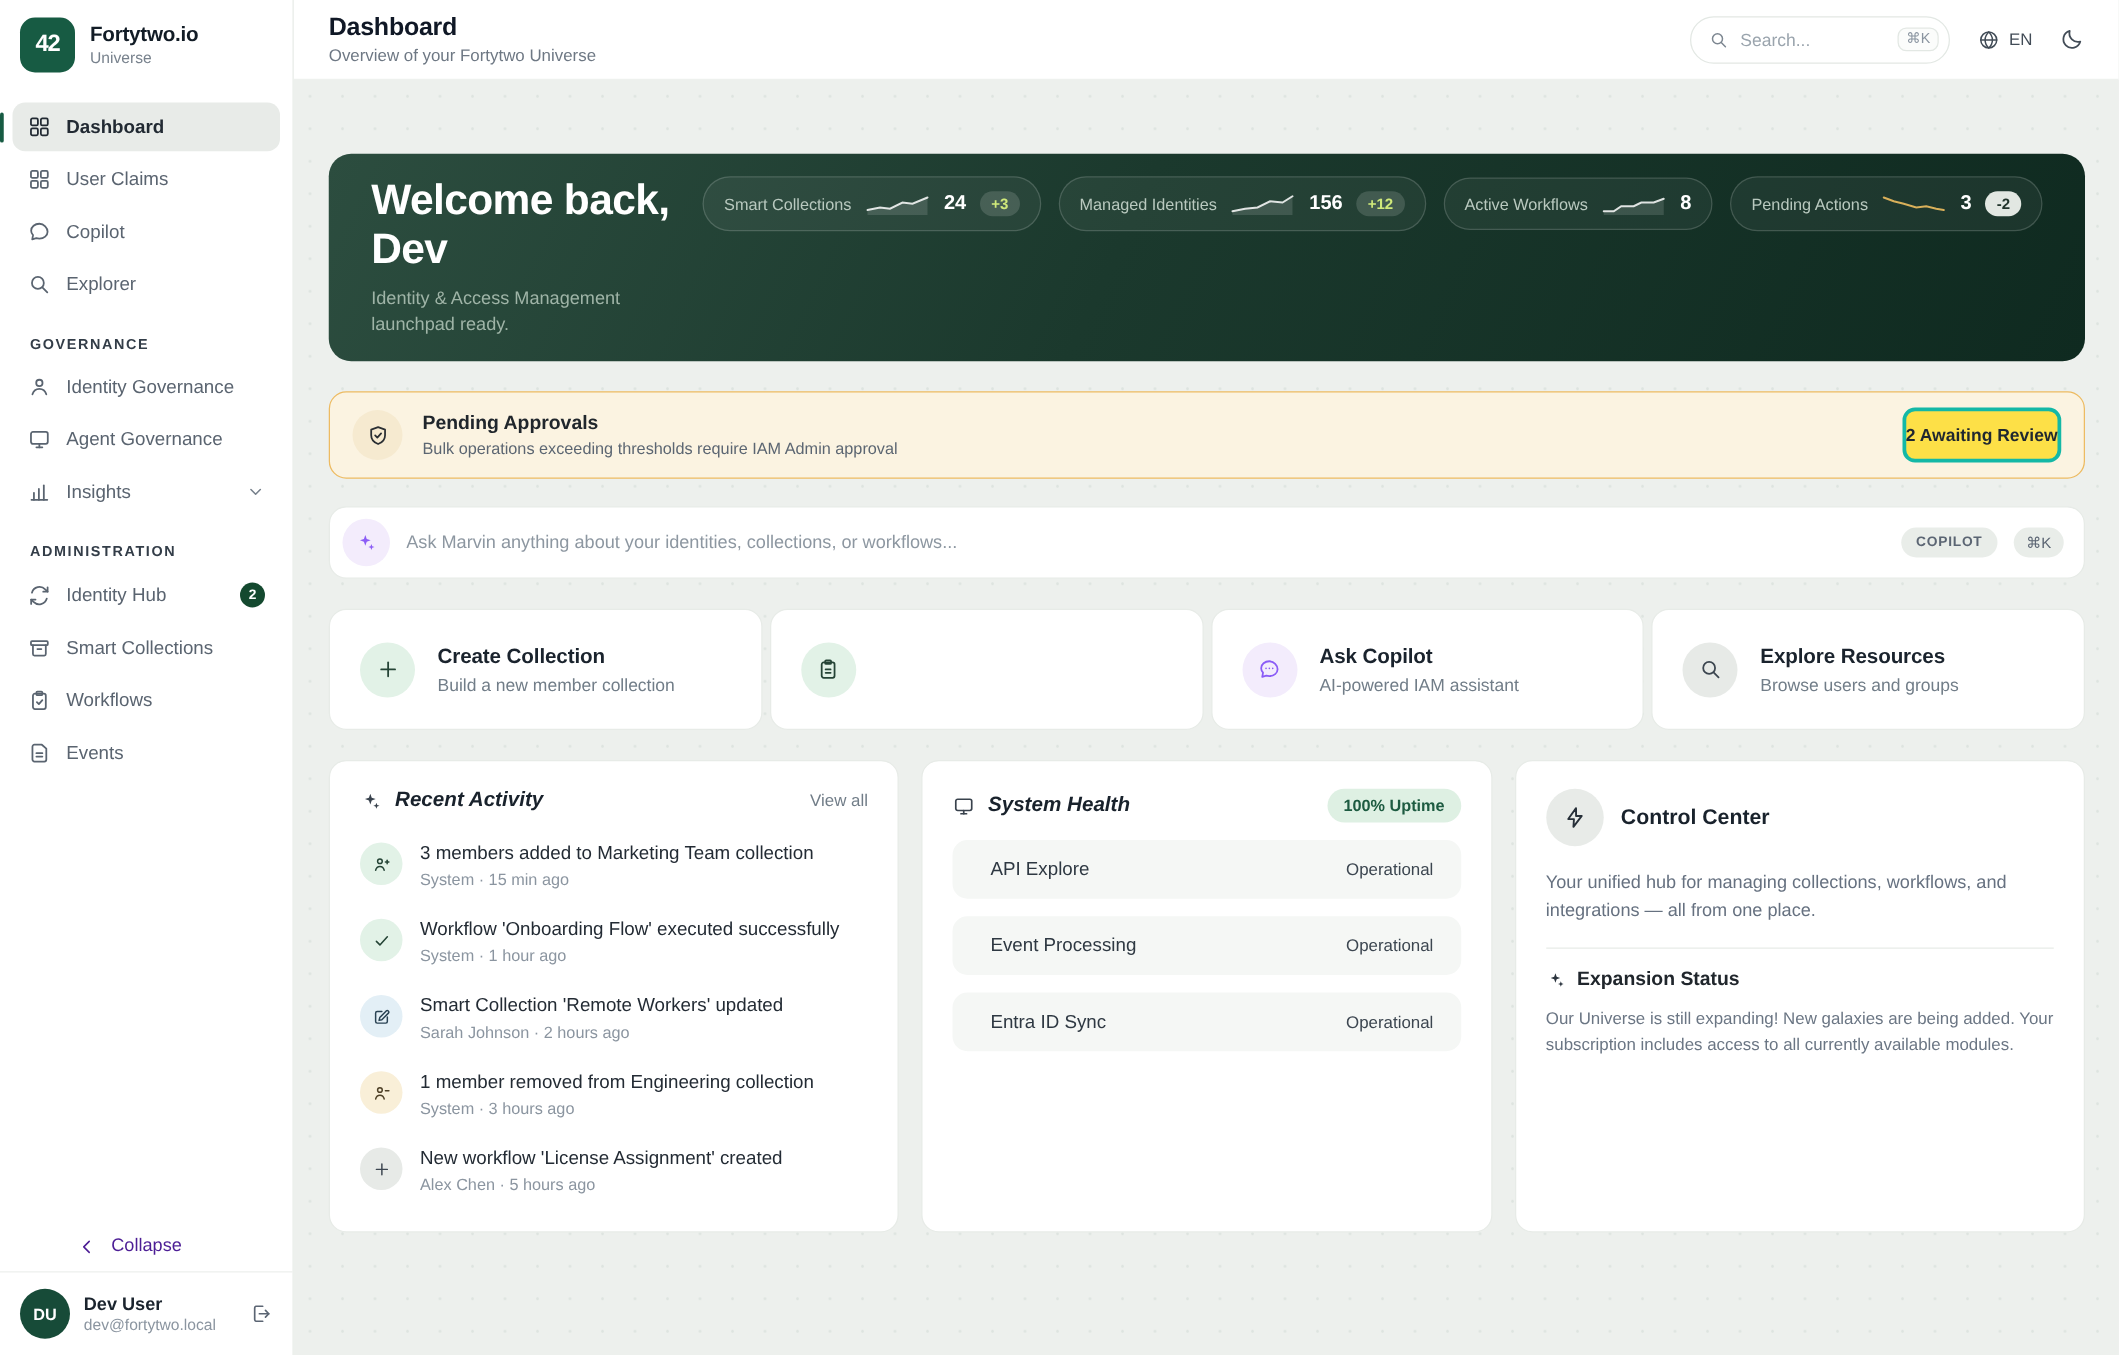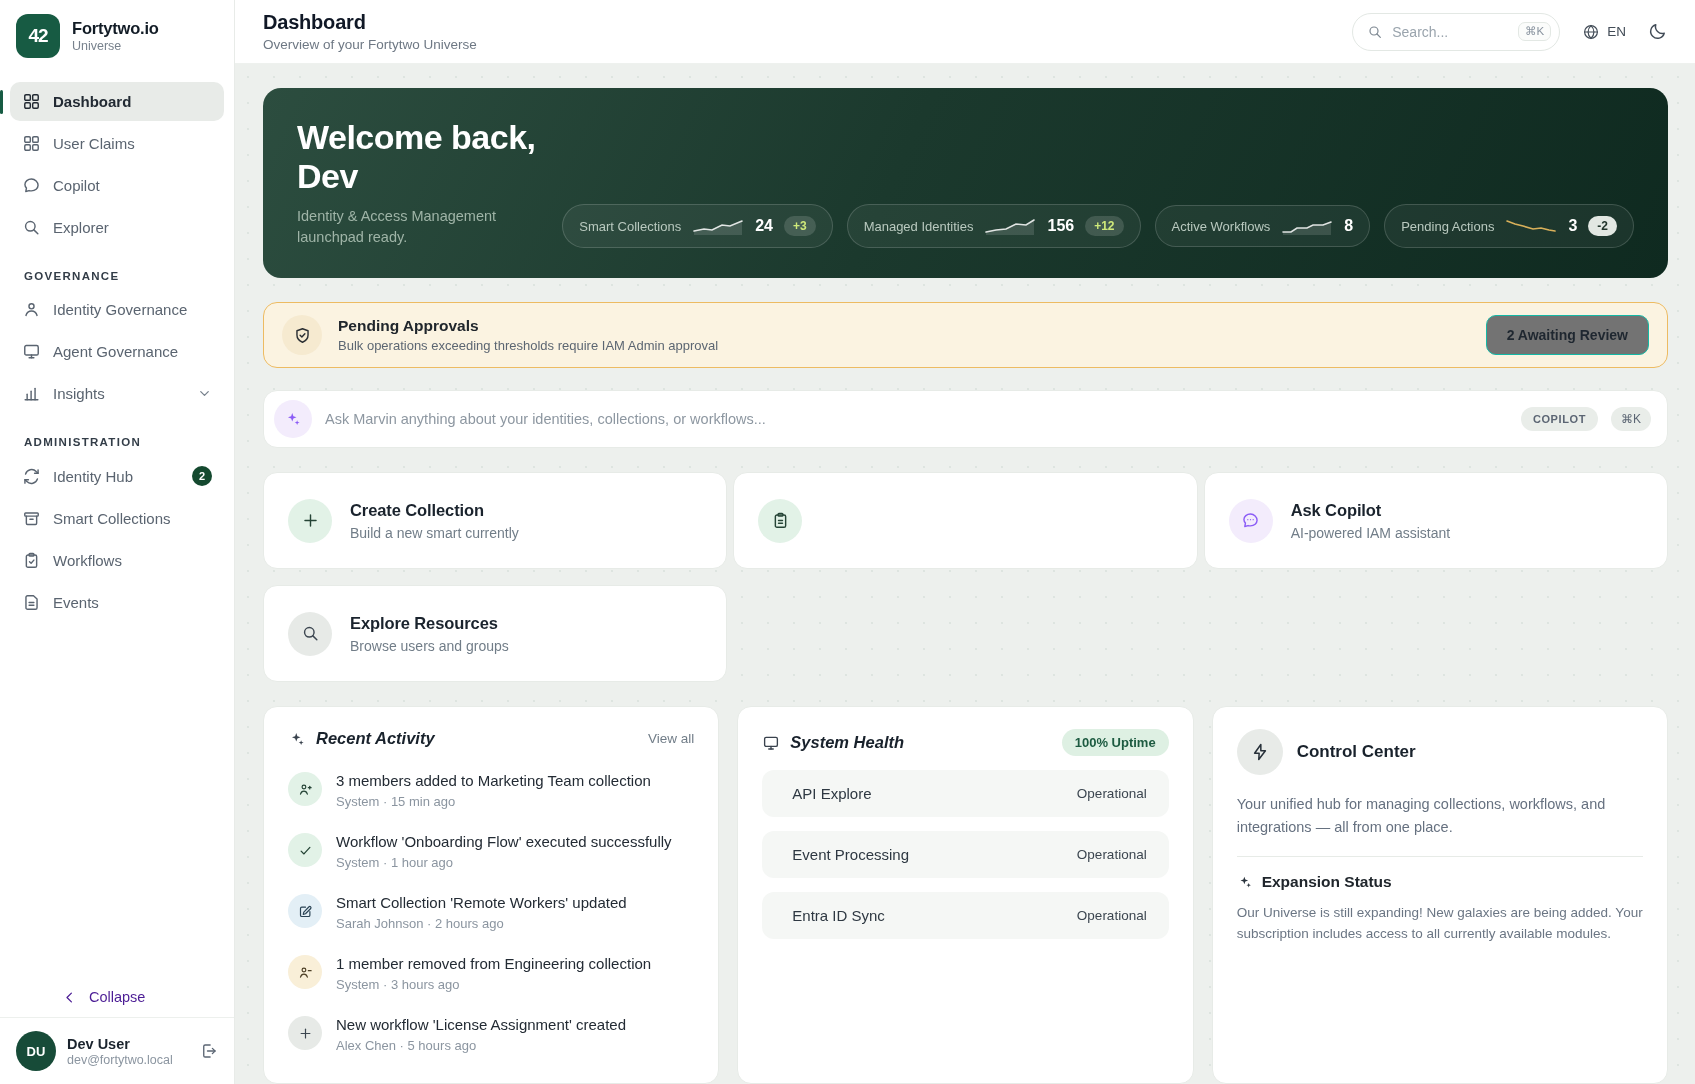--- a/index.html
+++ b/index.html
@@ -59,21 +59,21 @@
   .theme-toggle { color:#424c57; cursor:pointer; display:flex; }
   .theme-toggle svg { width:19px; height:19px; }
 
   .content { flex:1; padding:24px 27px 0 28px;
              background-color:#edf0ed;
              background-image:radial-gradient(circle, rgba(23,75,56,0.07) 1px, transparent 1.2px);
              background-size:26px 26px; overflow:hidden; }
 
   
   .welcome { border-radius:18px; background:linear-gradient(115deg,#2c4d3f 0%,#1b392d 45%,#0f2a20 100%);
-             padding:30px 34px; display:flex; align-items:flex-end; margin-bottom:24px; min-height:150px; }
+             padding:18px 34px; display:flex; align-items:flex-start; margin-bottom:24px; min-height:150px;margin-top:35px; }
   .welcome-title { color:#ffffff; font-size:34px; font-weight:800; letter-spacing:-0.5px; }
   .welcome-sub { color:#9fb4a7; font-size:14.5px; margin-top:10px; max-width:300px; line-height:1.45; }
   .stats { margin-left:auto; display:flex; gap:14px; align-items:center; }
   .stat-pill { display:flex; align-items:center; gap:11px; border:1px solid rgba(255,255,255,0.16);
                background:rgba(255,255,255,0.05); border-radius:999px; padding:11px 16px; }
   .stat-label { color:#b9c9bf; font-size:13px; white-space:nowrap; }
   .stat-spark { display:flex; }
   .stat-spark svg { width:52px; height:18px; }
   .stat-value { color:#ffffff; font-size:16px; font-weight:700; }
   .stat-delta { background:rgba(255,255,255,0.14); color:#cfe97a; font-size:12px; font-weight:700;
@@ -81,39 +81,39 @@
   .stat-delta.down { background:#e2e7e2; color:#22352c; }
 
   
   .approvals { border:1px solid #edbb62; background:#fbf3e1; border-radius:14px;
                display:flex; align-items:center; gap:16px; padding:12px 18px; margin-bottom:22px; min-height:64px; }
   .approvals-icon { width:40px; height:40px; border-radius:50%; background:#f6ead0; color:#2b2f33;
                     display:flex; align-items:center; justify-content:center; flex:none; }
   .approvals-icon svg { width:19px; height:19px; }
   .approvals-title { font-size:15.5px; font-weight:700; color:#20262c; }
   .approvals-sub { font-size:13px; color:#5c6672; margin-top:3px; }
-  .review-btn { margin-left:auto; background:#737373; border:1px solid #14b8a6; border-radius:10px;
-                padding:11px 20px; font-size:14px; font-weight:700; color:#1f2730; cursor:pointer;
+  .review-btn { margin-left:auto; background:#fde047; border:3px solid #14b8a6; border-radius:10px;
+                padding:11px 0; font-size:14px; font-weight:700; color:#1f2730; cursor:pointer;
                 font-family:"Liberation Sans", sans-serif; }
 
   
   .copilot-bar { background:#ffffff; border:1px solid #e7ebe7; border-radius:14px; display:flex;
                  align-items:center; gap:13px; padding:9px 12px 9px 10px; margin-bottom:24px; min-height:56px; }
   .copilot-chip { width:38px; height:38px; border-radius:50%; background:#f3ecfc; color:#8b5cf6;
                   display:flex; align-items:center; justify-content:center; flex:none; }
   .copilot-chip svg { width:18px; height:18px; }
   .copilot-bar input { flex:1; border:0; outline:0; font-size:14.5px; color:#39424d; background:transparent;
                        font-family:"Liberation Sans", sans-serif; }
   .copilot-bar input::placeholder { color:#8d97a1; }
   .copilot-badge { background:#e9ede9; color:#5b6573; font-size:11px; font-weight:700; letter-spacing:0.6px;
                    border-radius:999px; padding:6px 12px; }
   .copilot-kbd { background:#e9ede9; color:#5b6573; font-size:12px; border-radius:999px; padding:5px 10px; margin-right:4px; }
 
   
-  .qa-grid { display:grid; grid-template-columns:1fr 1fr 1fr; gap:16px 6px; margin-bottom:24px; }
+  .qa-grid { display:grid; grid-template-columns:1fr 1fr 1fr 1fr; gap:16px 6px; margin-bottom:24px; }
   .qa-card { background:#ffffff; border:1px solid #e7ebe7; border-radius:14px; padding:24px;
              display:flex; align-items:center; gap:18px; cursor:pointer; min-height:97px; }
   .chip { width:44px; height:44px; border-radius:50%; display:flex; align-items:center; justify-content:center; flex:none; }
   .chip svg { width:19px; height:19px; }
   .tone-mint { background:#e2f2e7; color:#254436; }
   .tone-purple { background:#f3ecfc; color:#8b5cf6; }
   .tone-blue { background:#e3eff6; color:#2a4354; }
   .tone-amber { background:#f9efd8; color:#4e4027; }
   .tone-gray { background:#e7eae7; color:#3c4650; }
   .qa-title { font-size:16.5px; font-weight:700; color:#1a232d; letter-spacing:-0.1px; }
@@ -414,21 +414,21 @@
       <section class="qa-grid">
         <div class="qa-card">
           <div class="chip tone-mint">
             <svg viewBox="0 0 24 24" fill="none" stroke="currentColor" stroke-width="1.8" stroke-linecap="round">
                 <line x1="12" y1="5" x2="12" y2="19"></line>
                 <line x1="5" y1="12" x2="19" y2="12"></line>
               </svg>
           </div>
           <div>
             <div class="qa-title">Create Collection</div>
-            <div class="qa-sub">Build a new smart currently</div>
+            <div class="qa-sub">Build a new member collection</div>
           </div>
         </div>
         <div class="qa-card">
           <div class="chip tone-mint">
             <svg viewBox="0 0 24 24" fill="none" stroke="currentColor" stroke-width="1.8" stroke-linecap="round" stroke-linejoin="round">
                 <rect x="5.5" y="5" width="13" height="15.5" rx="2"></rect>
                 <rect x="9" y="3" width="6" height="3.5" rx="1"></rect>
                 <line x1="9.5" y1="12" x2="14.5" y2="12"></line>
                 <line x1="9.5" y1="15.5" x2="14.5" y2="15.5"></line>
               </svg>

